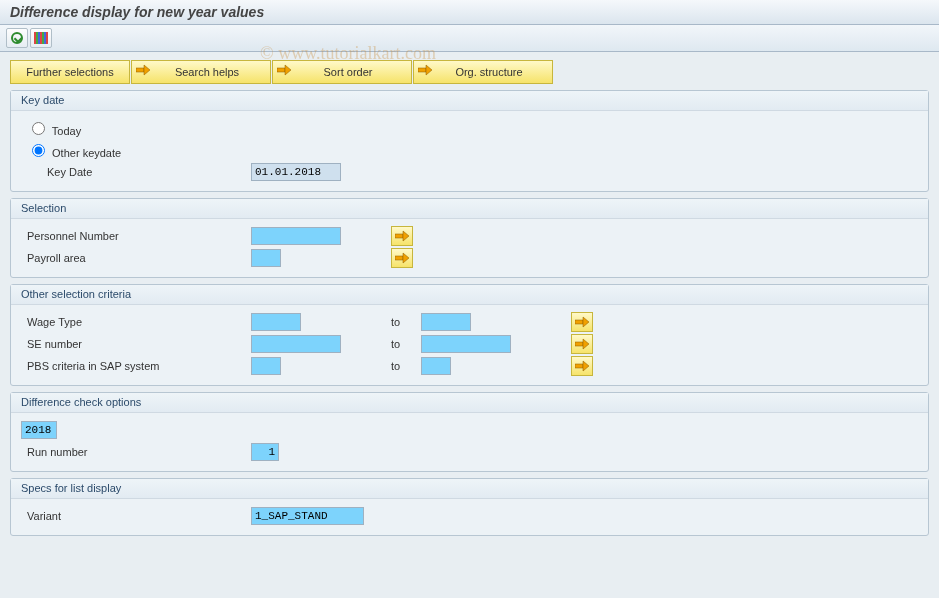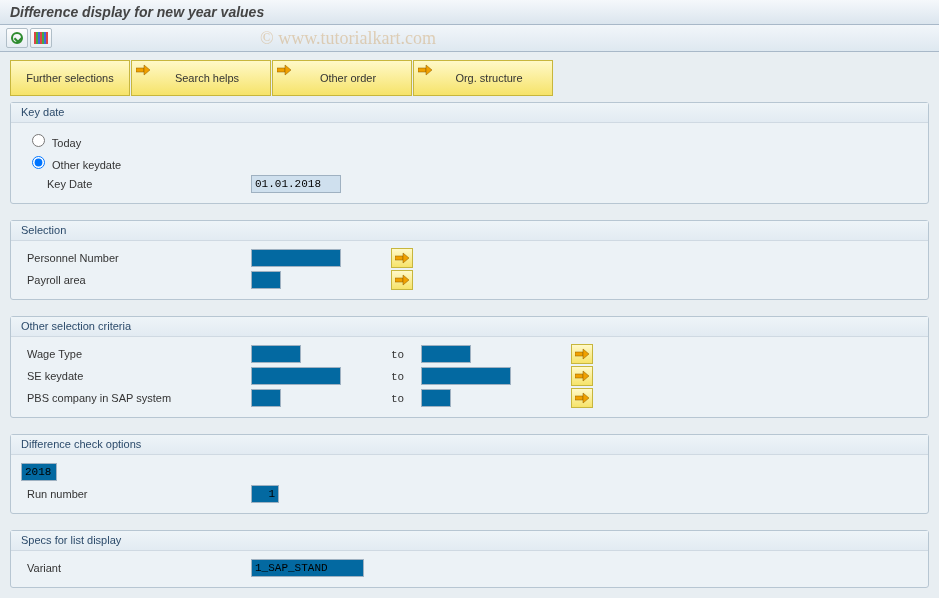--- a/index.html
+++ b/index.html
@@ -44,86 +44,86 @@
   }
   .exec-icon::after{content:"";position:absolute;left:2px;top:2px;width:4px;height:4px;border-left:2px solid #2e8b2e;border-bottom:2px solid #2e8b2e;transform:rotate(-45deg);}
   .stripe-icon {width:14px;height:12px;background:repeating-linear-gradient(90deg,#d44 0 2px,#4a4 2px 4px,#46d 4px 6px);}
   .content {
     padding: 8px 10px 10px 10px;
   }
   .btnrow {
     display:flex; gap:1px; margin-bottom:6px;
   }
   .yellow-btn {
-    height:36px;
+    height:24px;
     background: linear-gradient(to bottom,#fff9c8,#f6e36a);
     border:1px solid #c7b63d;
     padding:0 10px;
     font-size:11px;
     display:inline-flex;align-items:center;justify-content:center;
     cursor:pointer;
     min-width:120px;
     position:relative;
   }
   .yellow-btn.arrowed { min-width:140px; padding-left:22px;}
   .yellow-btn .arrow,
   .arrow-btn .arrow {
     width:14px;height:12px;display:inline-block;position:relative;
   }
   .yellow-btn .arrow { position:absolute; left:4px; top:3px;}
   .arrow svg{display:block;}
   .groupbox {
     background:#ecf2f6;
     border:1px solid #b7c6d2;
     border-radius:3px;
-    margin-bottom:16px;
+    margin-bottom:6px;
     padding:0 10px 8px 10px;
     position:relative;
   }
   .groupbox .legend {
     font-size:11px;
     color:#2b4a6a;
     padding:3px 0 4px 0;
     border-bottom:1px solid #cfd9e2;
     margin:0 -10px 6px -10px;
     padding-left:10px;
     background:linear-gradient(to bottom,#eef4f8,#e2ebf2);
   }
   .row { display:flex; align-items:center; height:22px; }
   .row label.lbl { width:230px; padding-left:6px; }
   .radio { margin-right:4px;}
   input.text {
     height:18px;
     border:1px solid #9fb1c1;
-    background:#0369a1;
+    background:#7dd3fc;
     font-family:"Courier New",monospace;
     font-size:11px;
     padding:0 3px;
   }
   input.text.hl { background:#cfe0ee;}
   .w-date{width:90px;}
   .w-med{width:90px;}
   .w-sm{width:30px;}
   .w-yr{width:36px;}
   .w-num{width:28px;text-align:right;}
   .w-var{width:113px;}
-  .to-lbl{width:24px;text-align:center;font-family:Liberation Mono, monospace;}
+  .to-lbl{width:24px;text-align:center;}
   .col-field1{width:140px;}
   .col-to{width:30px;}
   .col-field2{width:150px;}
   .arrow-btn{
     width:22px;height:20px;
     background:linear-gradient(to bottom,#fff9c8,#f6e36a);
     border:1px solid #c7b63d;
     display:inline-flex;align-items:center;justify-content:center;
     cursor:pointer;
   }
   .watermark{
     position:absolute;
-    top:28px;left:260px;
+    top:43px;left:260px;
     font-size:18px;
     color:rgba(200,140,60,0.35);
     font-family:Georgia,serif;
     pointer-events:none;
   }
 </style>
 </head>
 <body>
 
 <svg width="0" height="0" style="position:absolute">
@@ -159,21 +159,21 @@
           </svg>
         </span>
       <span>Search helps</span>
     </div>
     <div class="yellow-btn arrowed">
       <span class="arrow">
           <svg width="14" height="12">
             <use href="#ylw-arrow"></use>
           </svg>
         </span>
-      <span>Other order</span>
+      <span>Sort order</span>
     </div>
     <div class="yellow-btn arrowed">
       <span class="arrow">
           <svg width="14" height="12">
             <use href="#ylw-arrow"></use>
           </svg>
         </span>
       <span>Org. structure</span>
     </div>
   </div>
@@ -233,34 +233,34 @@
       <div class="col-field2"><input class="text" style="width: 50px;"></div>
       <div class="arrow-btn">
         <span class="arrow">
             <svg width="14" height="12">
               <use href="#ylw-arrow"></use>
             </svg>
           </span>
       </div>
     </div>
     <div class="row">
-      <label class="lbl">SE keydate</label>
+      <label class="lbl">SE number</label>
       <div class="col-field1"><input class="text w-med" style=""></div>
       <div class="col-to"><span class="to-lbl">to</span></div>
       <div class="col-field2"><input class="text w-med" style=""></div>
       <div class="arrow-btn">
         <span class="arrow">
             <svg width="14" height="12">
               <use href="#ylw-arrow"></use>
             </svg>
           </span>
       </div>
     </div>
     <div class="row">
-      <label class="lbl">PBS company in SAP system</label>
+      <label class="lbl">PBS criteria in SAP system</label>
       <div class="col-field1"><input class="text w-sm" style=""></div>
       <div class="col-to"><span class="to-lbl">to</span></div>
       <div class="col-field2"><input class="text w-sm" style=""></div>
       <div class="arrow-btn">
         <span class="arrow">
             <svg width="14" height="12">
               <use href="#ylw-arrow"></use>
             </svg>
           </span>
       </div>

